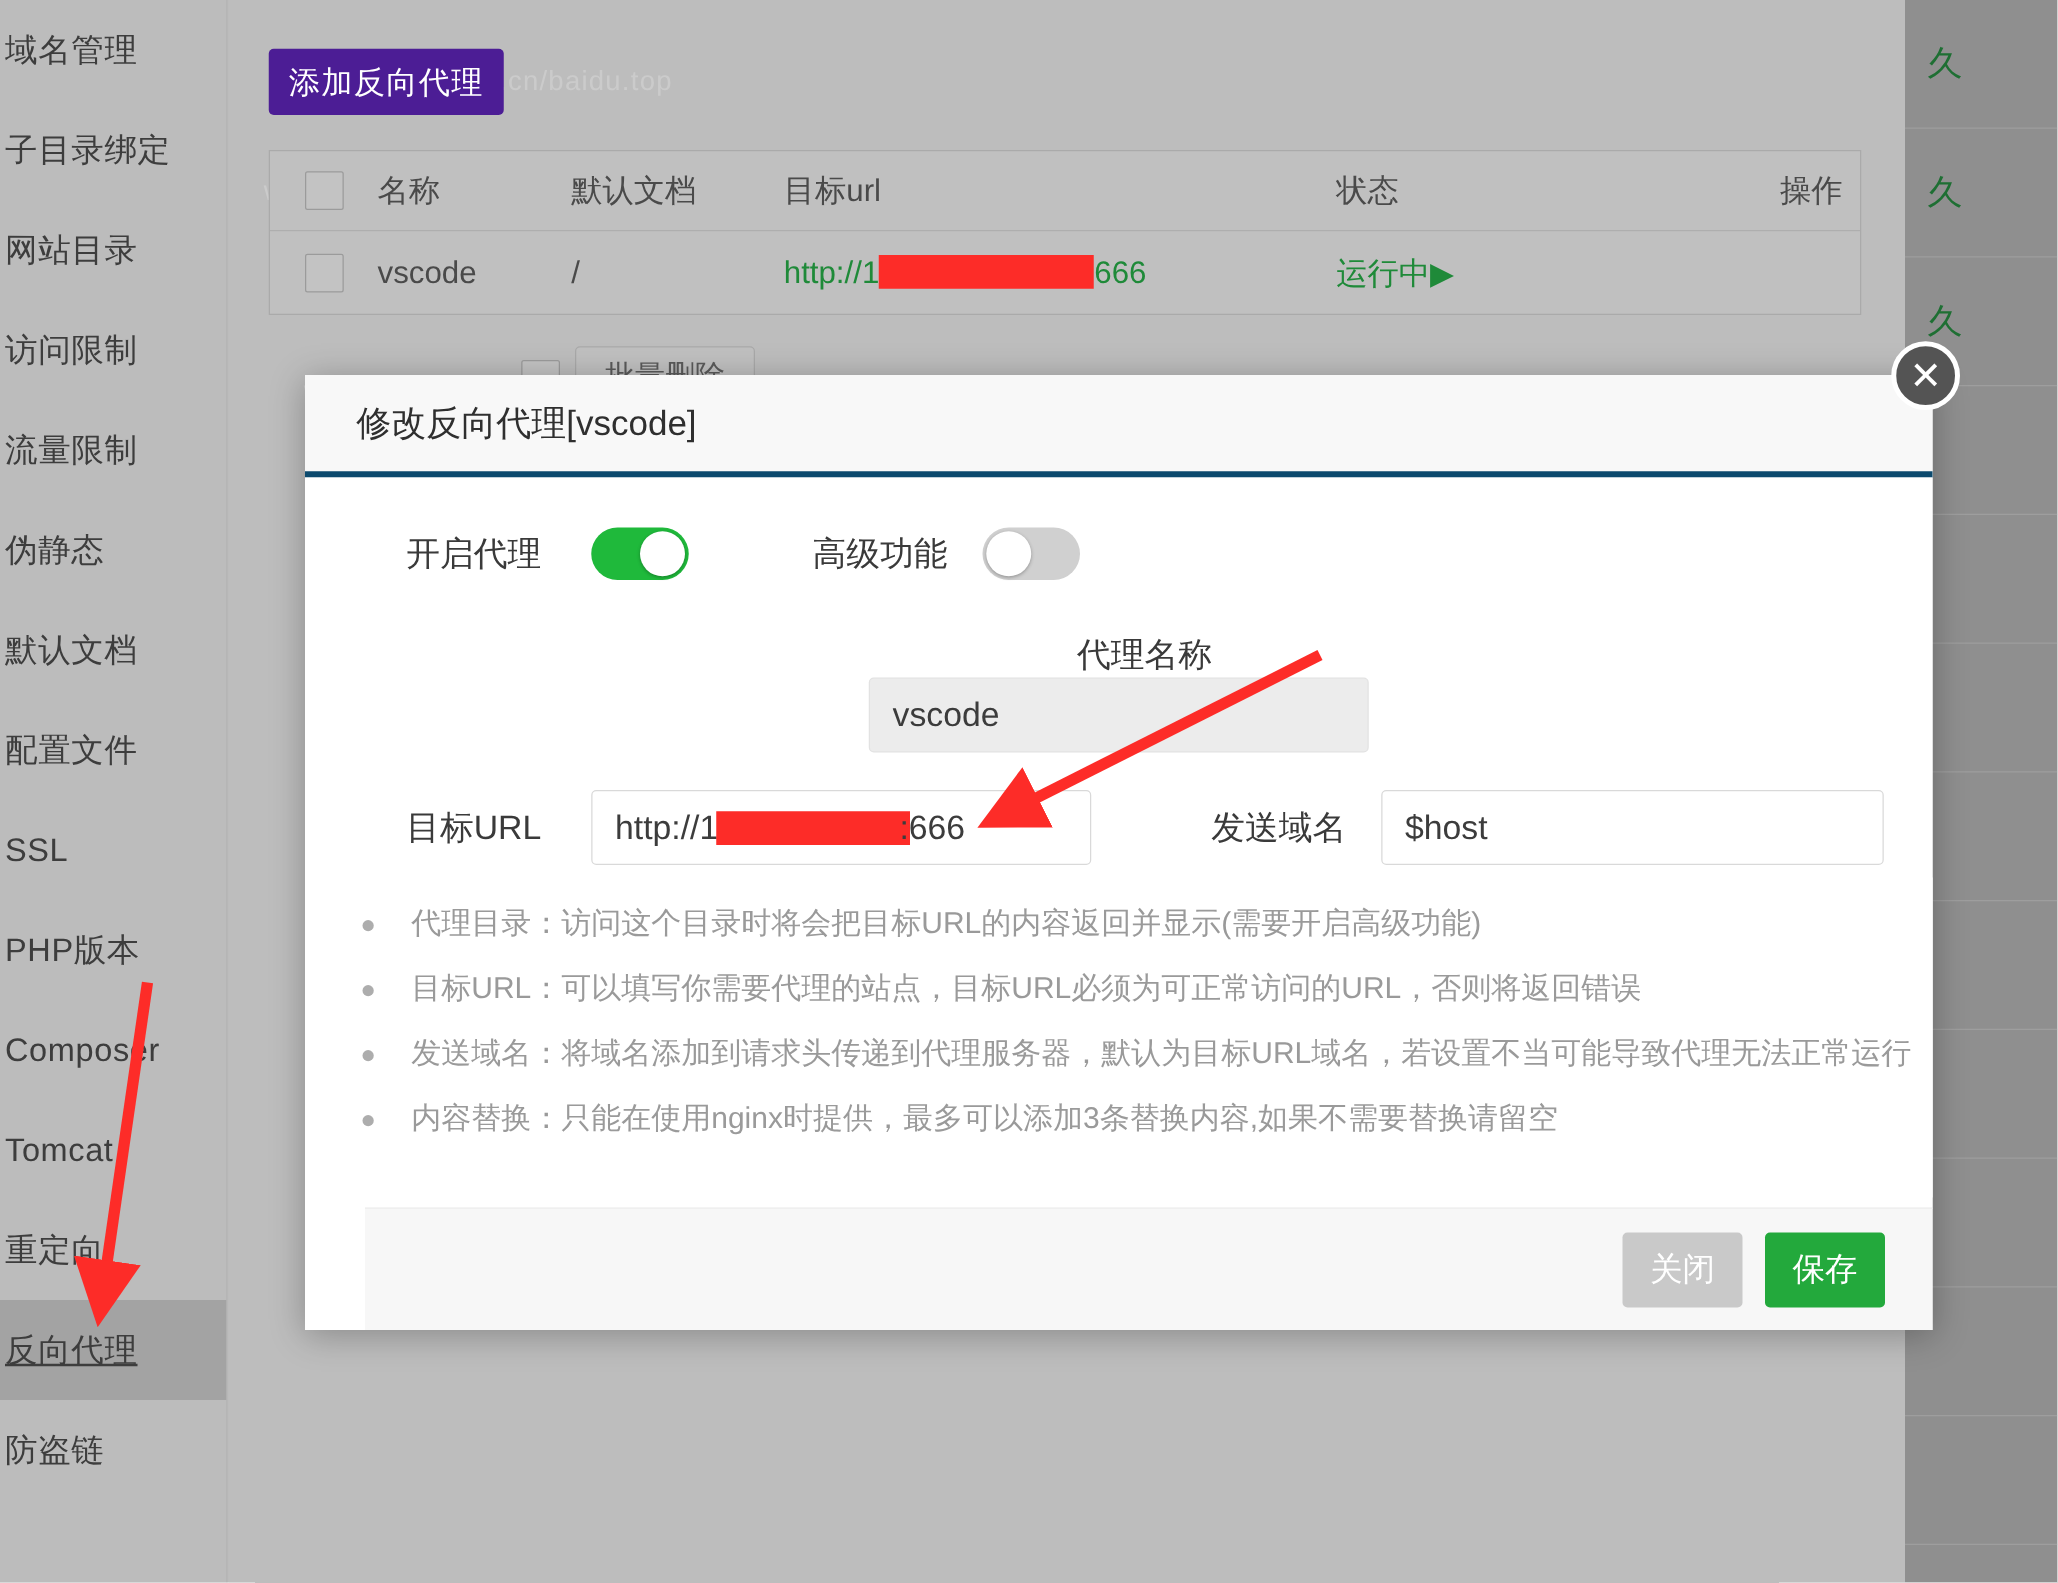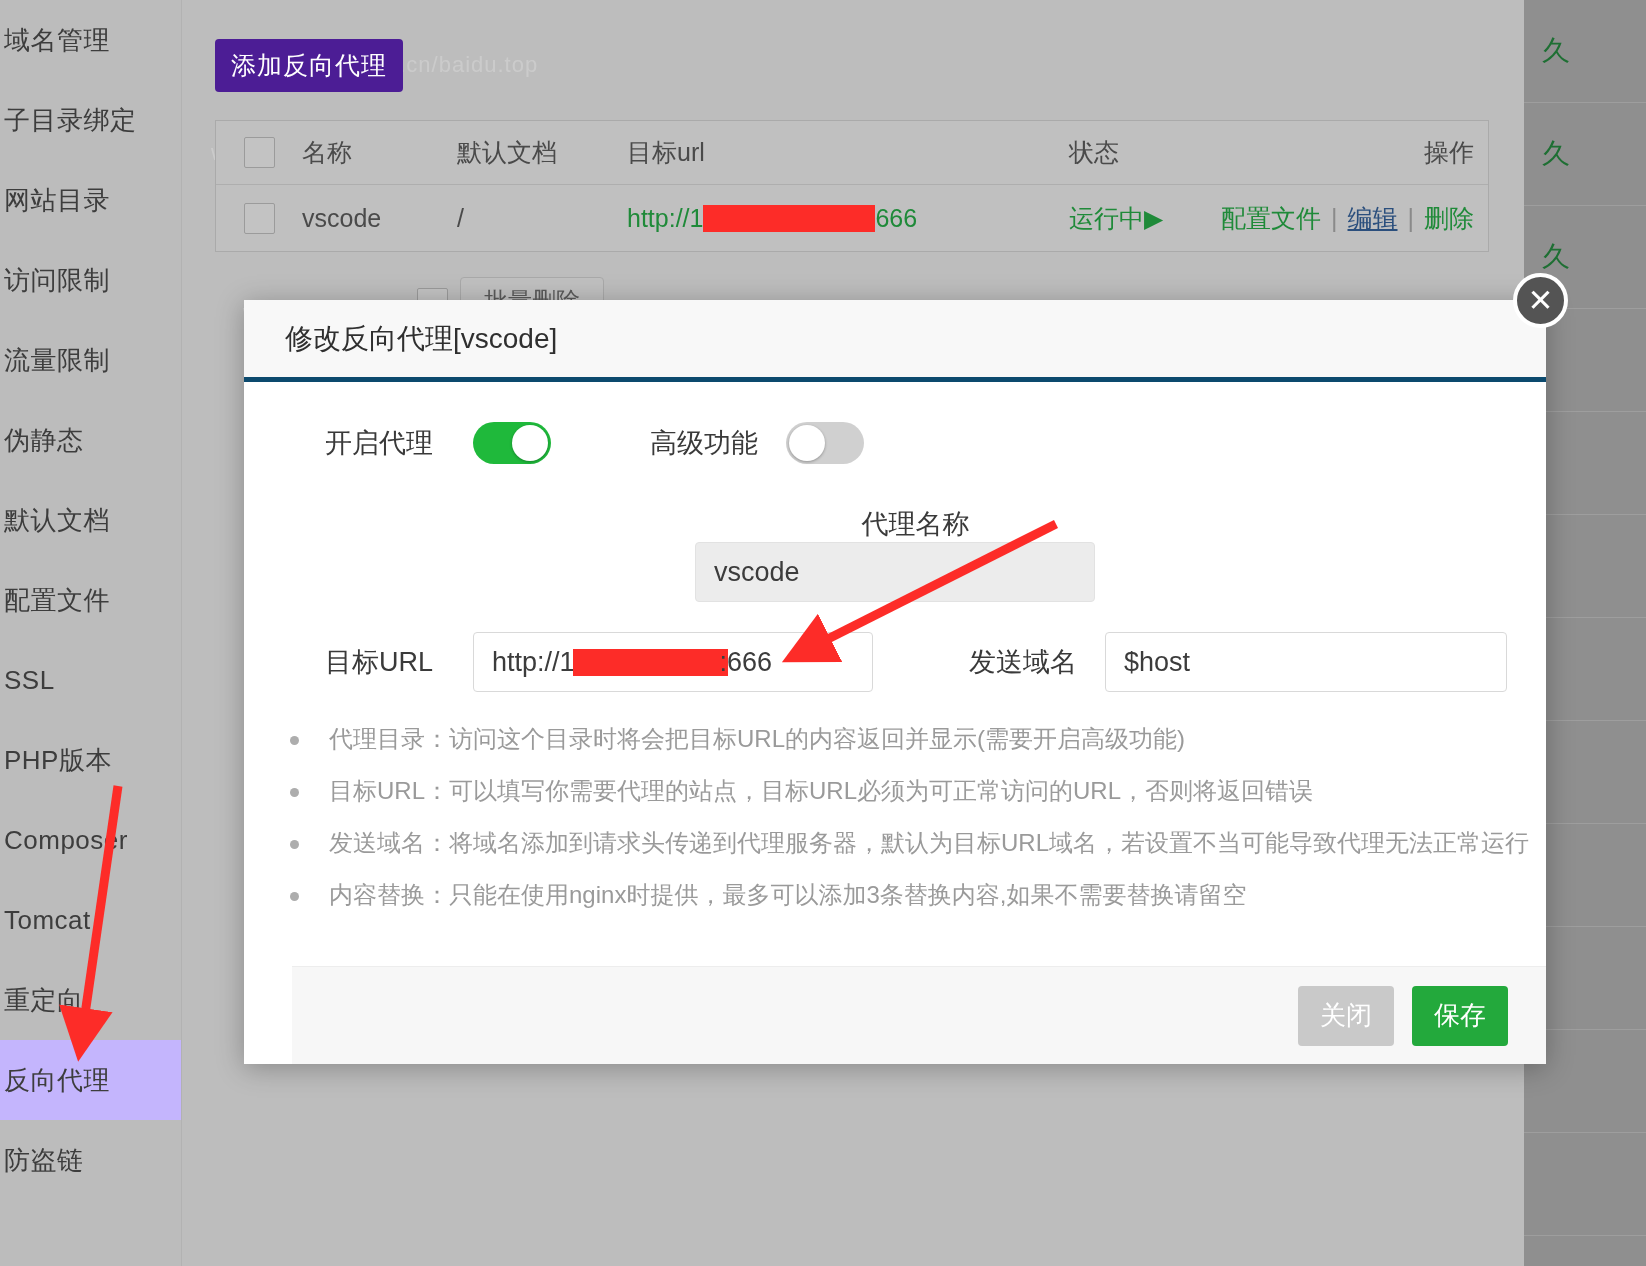--- a/index.html
+++ b/index.html
@@ -36,21 +36,22 @@
     height: 80px;
     display: flex;
     align-items: center;
     padding-left: 4px;
     font-size: 26px;
     color: #3d3d3d;
     letter-spacing: .5px;
     white-space: nowrap;
   }
   .side-item.active {
-    background: #c4b5fd;
+    background: #a3a3a3;
+    text-decoration: underline;
   }
 
   
   .main {
     position: absolute;
     left: 183px; top: 0;
     right: 122px; bottom: 0;
     background: #bdbdbd;
   }
 
@@ -398,23 +399,20 @@
           <span class="chk"></span>
         </div>
         <div class="cell-name">vscode</div>
         <div class="cell-dir">/</div>
         <div class="cell-url">
           <span class="lnk-green">http://1</span><span class="redact" style="width:172px"></span><span class="lnk-green">666</span>
         </div>
         <div class="cell-state">
           <span class="state-run">运行中</span><span class="state-run">▶</span>
         </div>
-        <div class="cell-act">
-          <a href="#" class="lnk-green">配置文件</a><span class="sep">|</span><a href="#" class="lnk-edit">编辑</a><span class="sep">|</span><a href="#" class="lnk-green">删除</a>
-        </div>
       </div>
     </div>
 
     <span class="chk chk-batch"></span>
     <button class="btn-batch">批量删除</button>
   </main>
 
   <aside class="right-strip">
     <div class="rs-row">久</div>
     <div class="rs-row">久</div>

